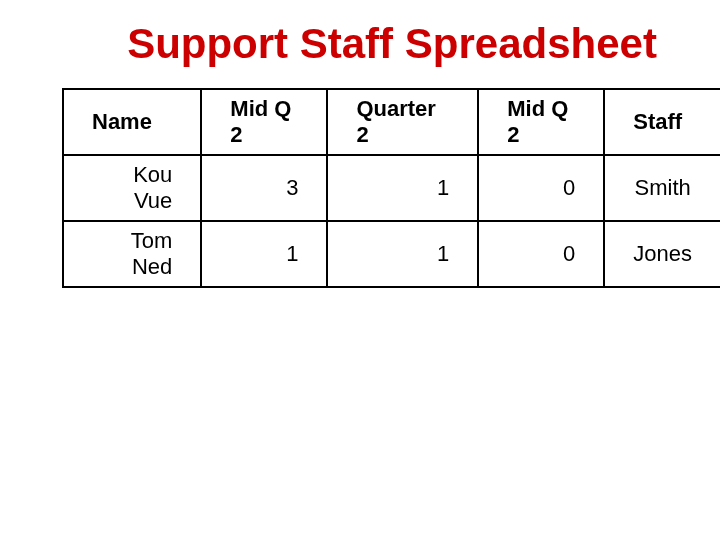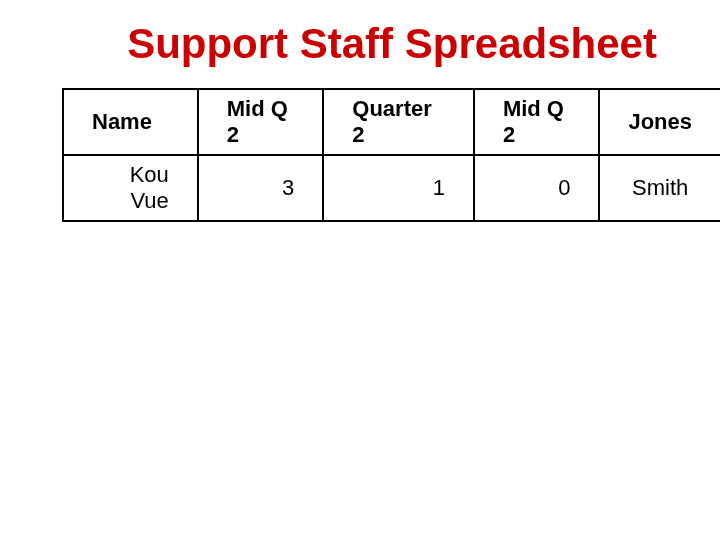--- a/index.html
+++ b/index.html
@@ -70,26 +70,33 @@
 <div class="page-container">
   <h1 class="page-title">Support Staff Spreadsheet</h1>
 
   <table class="spreadsheet-table">
     <thead>
       <tr>
         <th>Name</th>
         <th>Mid Q 2</th>
         <th>Quarter 2</th>
         <th>Mid Q 2</th>
-        <th>Jones</th>
+        <th>Staff</th>
       </tr>
     </thead>
     <tbody id="table-body">
     <tr>
           <td class="name-col">Kou Vue</td>
           <td class="num">3</td>
           <td class="num">1</td>
           <td class="num">0</td>
           <td class="staff-col">Smith</td>
         </tr>
+        <tr>
+          <td class="name-col">Tom Ned</td>
+          <td class="num">1</td>
+          <td class="num">1</td>
+          <td class="num">0</td>
+          <td class="staff-col">Jones</td>
+        </tr>
       </tbody>
   </table>
 </div>
 
 </body></html>

